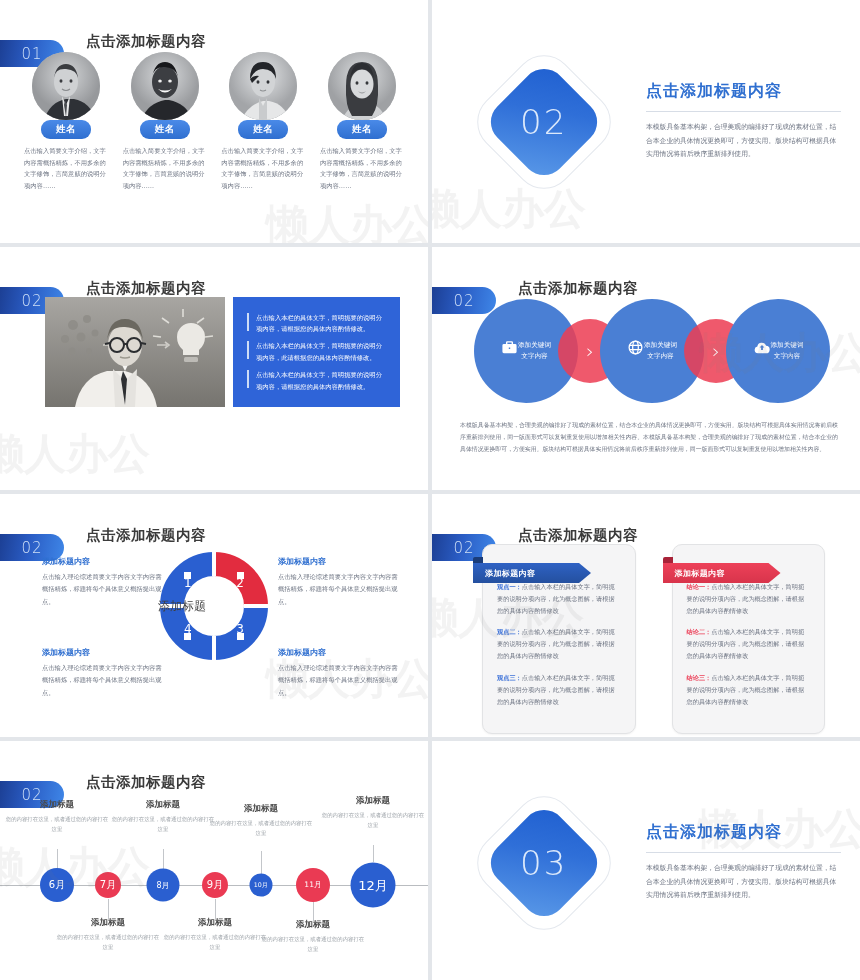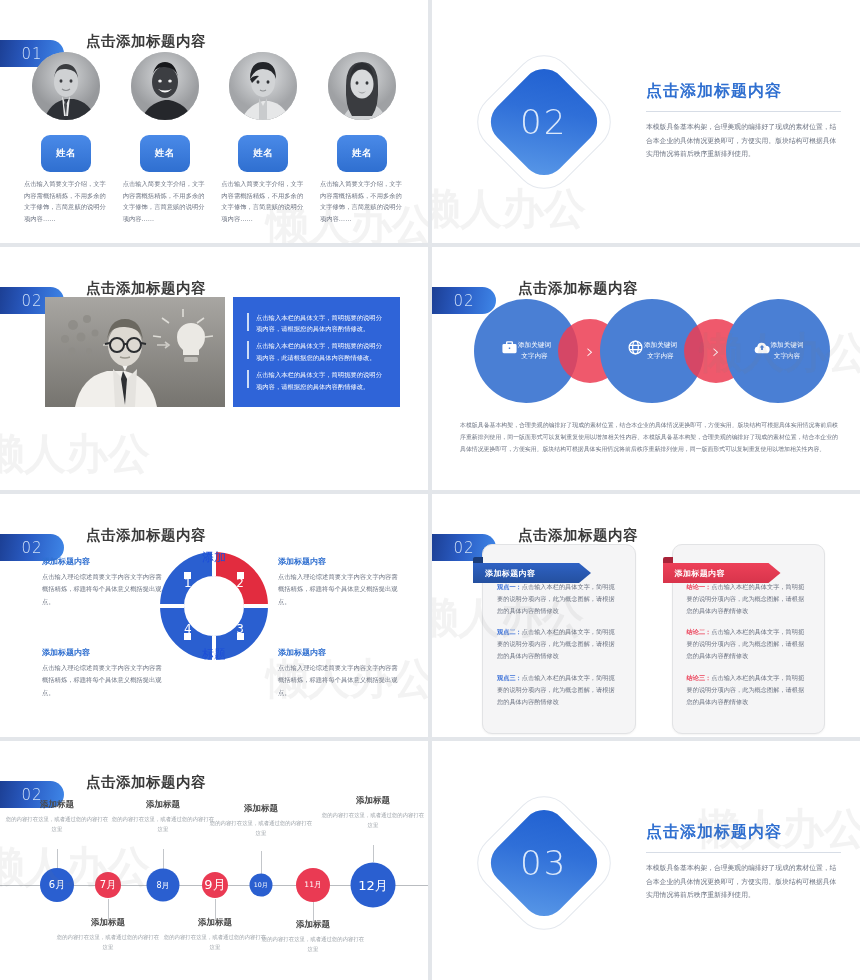--- a/index.html
+++ b/index.html
@@ -39,24 +39,24 @@
   
   .team { position: absolute; top: 52px; left: 22px; right: 22px; display: flex; justify-content: space-between; }
   .member { width: 88px; display: flex; flex-direction: column; align-items: center; }
   .ava {
     width: 68px; height: 68px; border-radius: 50%;
     overflow: hidden; position: relative;
     background: #b9bcbe;
   }
   .ava svg { display:block; width:100%; height:100%; }
   .name-pill {
-    margin-top: 15px;
+    margin-top: 0;
     background: linear-gradient(180deg,#4a8ae8,#2f6fd0);
     color:#fff; font-size: 9.5px; font-weight: 700;
-    border-radius: 9px; padding: 12px 15px; letter-spacing: .5px;
+    border-radius: 9px; padding: 3px 15px; letter-spacing: .5px;
   }
   .member-desc {
     margin-top: 6px; font-size: 6.3px; line-height: 1.85;
     color: #6b7280; text-align: left; width: 84px;
   }
 
   
   .sec-wrap { position:absolute; top:0; left:0; right:0; bottom:0; display:flex; align-items:center; padding-left: 56px; }
   .dia-outer {
     width: 112px; height: 112px; flex: none;
@@ -113,22 +113,22 @@
   }
   .d-block { position:absolute; width: 120px; }
   .d-h { font-size: 8px; color:#2f6fd0; font-weight:700; margin-bottom: 4px; }
   .d-b { font-size: 6.3px; line-height: 1.95; color:#6b7280; }
   .donut-center {
     position:absolute; top: 56px; left:50%; transform: translateX(-50%);
     width: 112px; height: 112px;
   }
   .donut-center svg { width:112px; height:112px; display:block; }
   .dc-label {
-    position:absolute; inset:0; display:flex; flex-direction:column;
-    align-items:center; justify-content:space-between; font-size: 12px; color:#1d4ed8; line-height:1.25;
+    position:absolute; inset:0; display:flex; flex-direction:row;
+    align-items:center; justify-content:flex-start; font-size: 12px; color:#404040; line-height:1.25;
   }
   .dnum { position:absolute; font-size: 12px; color:#fff; font-weight: 500; }
 
   
   .cards { position:absolute; top: 50px; left: 50px; right: 35px; display:flex; gap: 36px; }
   .card {
     flex: 1; background:#f5f5f6; border:1px solid #e2e3e5; border-radius: 10px;
     padding: 36px 14px 16px; position:relative; min-height: 172px;
     box-shadow: 0 1px 2px rgba(0,0,0,.05);
   }
@@ -540,21 +540,21 @@
         <div class="t">添加标题</div>
         <div class="d">您的内容打在这里，或者通过您的内容打在这里</div>
       </div>
       <div class="tl-node blue" style="left:163px; width:33px; height:33px; font-size:8px;">8月</div>
 
       <div class="tl-stem" style="left:215px; top:158px; height:20px;"></div>
       <div class="tl-cap" style="left:215px; top:176px;">
         <div class="t">添加标题</div>
         <div class="d">您的内容打在这里，或者通过您的内容打在这里</div>
       </div>
-      <div class="tl-node red" style="left:215px; width:26px; height:26px; font-size:13px;">9月</div>
+      <div class="tl-node red" style="left:215px; width:26px; height:26px; font-size:10px;">9月</div>
 
       <div class="tl-stem" style="left:261px; top:110px; height:23px;"></div>
       <div class="tl-cap" style="left:261px; top:62px;">
         <div class="t">添加标题</div>
         <div class="d">您的内容打在这里，或者通过您的内容打在这里</div>
       </div>
       <div class="tl-node blue" style="left:261px; width:23px; height:23px; font-size:6.3px;">10月</div>
 
       <div class="tl-stem" style="left:313px; top:160px; height:20px;"></div>
       <div class="tl-cap" style="left:313px; top:178px;">

